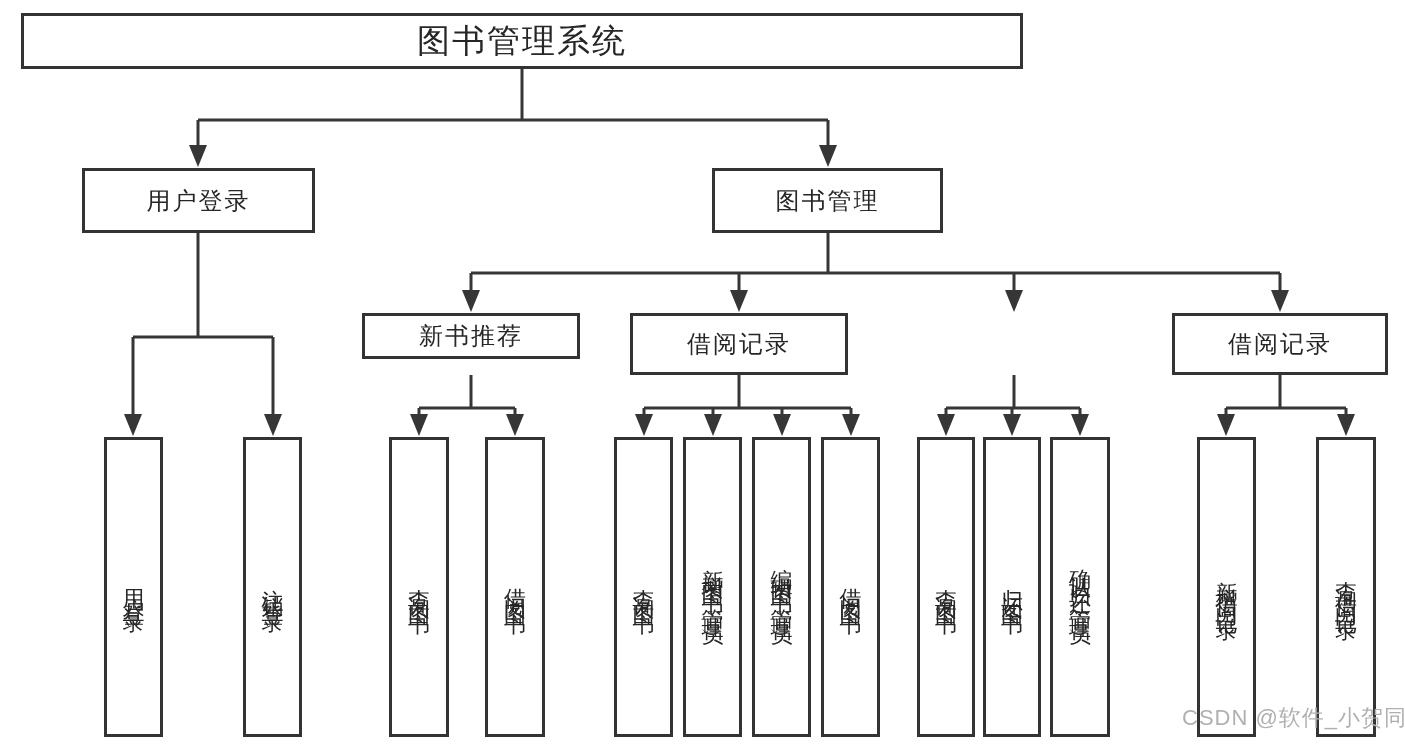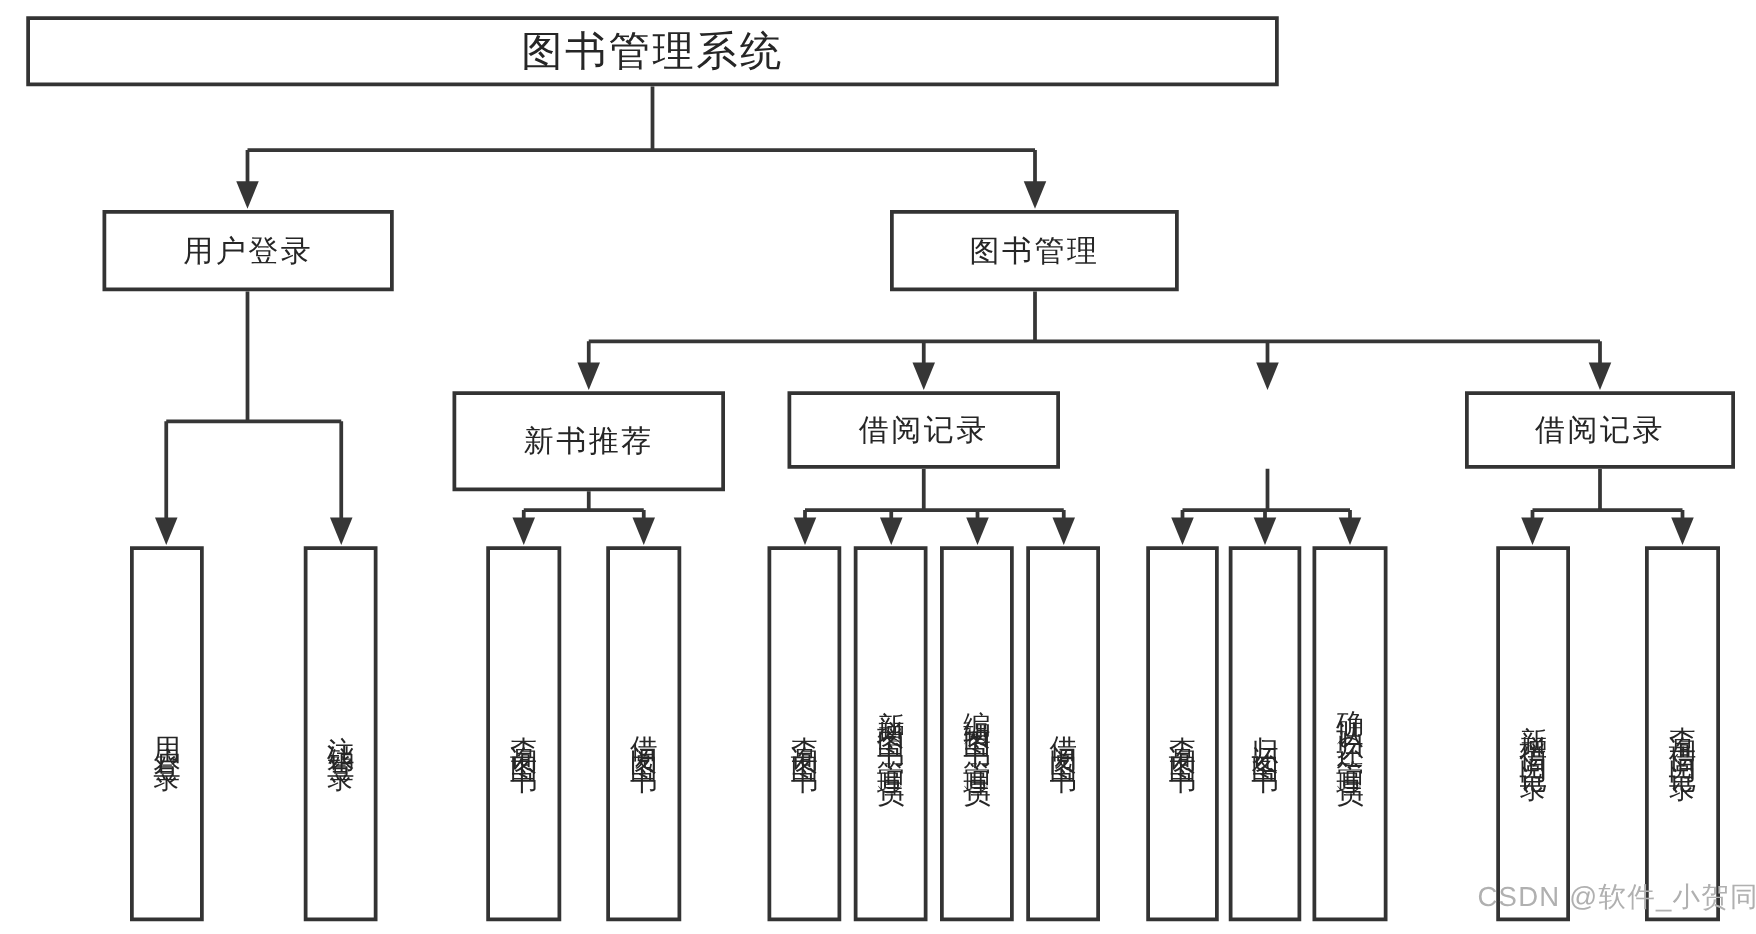--- a/index.html
+++ b/index.html
@@ -78,21 +78,21 @@
       <polygon points="1217,414 1235,414 1226,436"></polygon>
       <polygon points="1337,414 1355,414 1346,436"></polygon>
     </g>
   </svg>
 
   <div class="node root-node" style="left:21px; top:13px; width:1002px; height:56px;">图书管理系统</div>
 
   <div class="node h-node" style="left:82px; top:168px; width:233px; height:65px;">用户登录</div>
   <div class="node h-node" style="left:712px; top:168px; width:231px; height:65px;">图书管理</div>
 
-  <div class="node h-node" style="left:362px; top:313px; width:218px; height:80px;">新书推荐</div>
+  <div class="node h-node" style="left:362px; top:313px; width:218px; height:46px;">新书推荐</div>
   <div class="node h-node" style="left:630px; top:313px; width:218px; height:62px;">借阅记录</div>
   <div class="node h-node" style="left:1172px; top:313px; width:216px; height:62px;">借阅记录</div>
 
   <div class="node leaf" style="left:104px; top:437px; width:59px; height:300px;">用户登录</div>
   <div class="node leaf" style="left:243px; top:437px; width:59px; height:300px;">注销登录</div>
 
   <div class="node leaf" style="left:389px; top:437px; width:60px; height:300px;">查询图书</div>
   <div class="node leaf" style="left:485px; top:437px; width:60px; height:300px;">借阅图书</div>
 
   <div class="node leaf" style="left:614px; top:437px; width:59px; height:300px;">查询图书</div>

